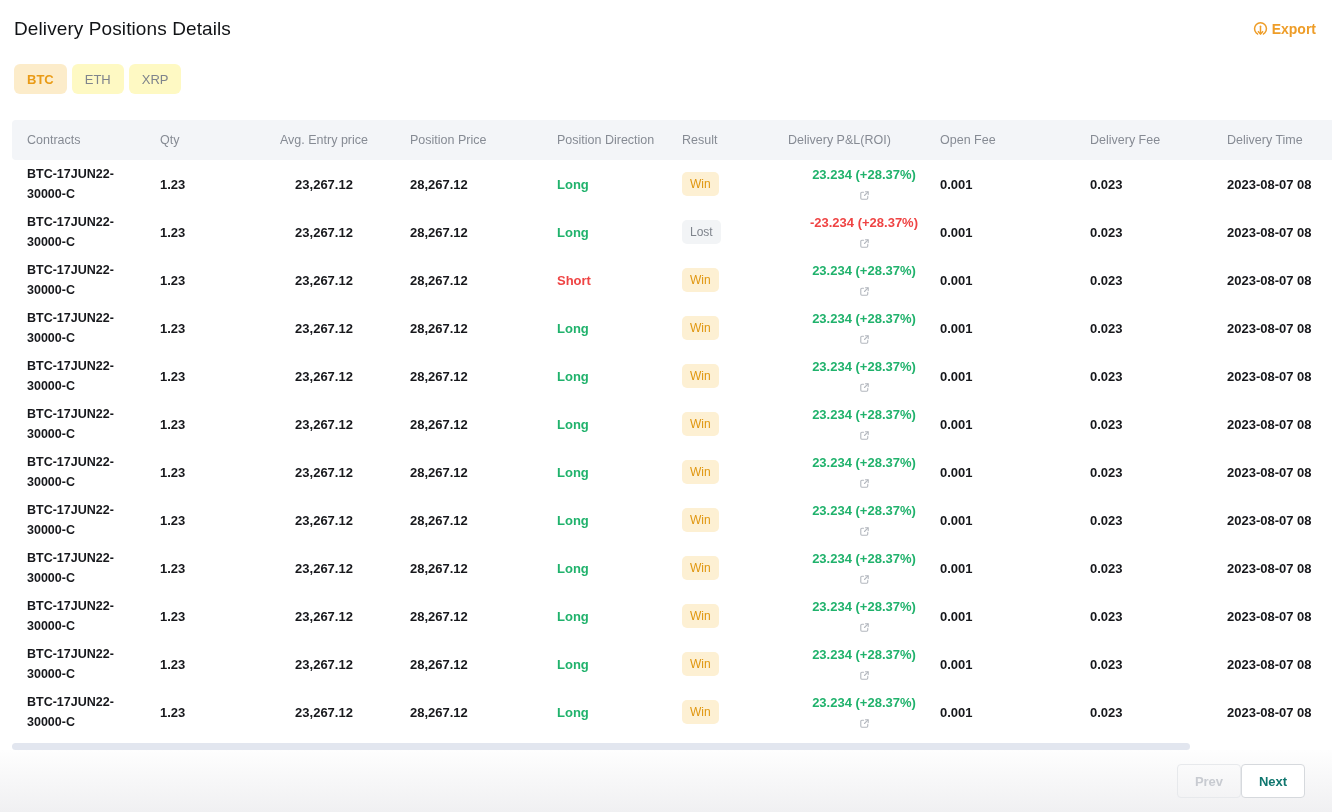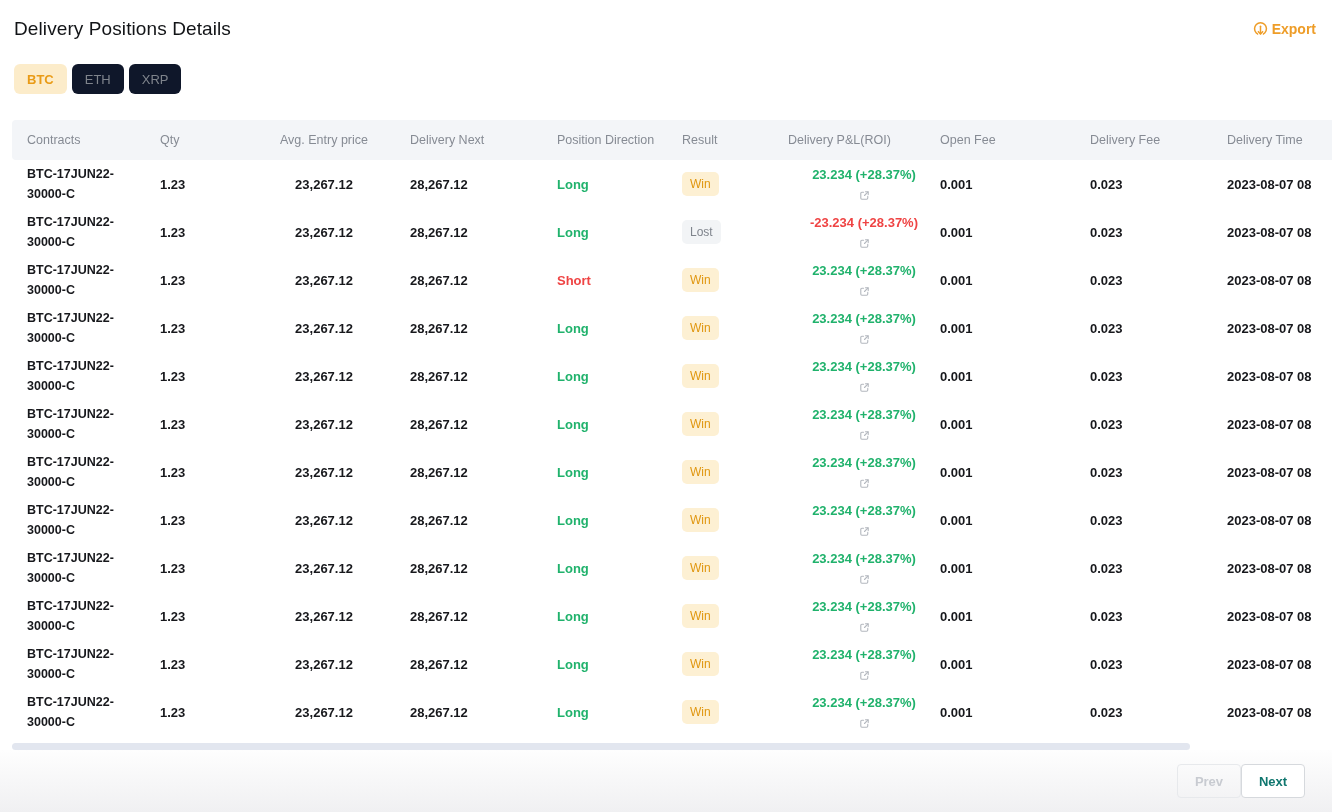--- a/index.html
+++ b/index.html
@@ -13,21 +13,21 @@
   .title { font-size:19px; font-weight:400; color:#121417; letter-spacing:.1px; }
   .export-btn { display:flex; align-items:flex-start; gap:3px; color:#ee9d28;
     font-size:14px; font-weight:700; cursor:pointer; background:none; border:none;
     font-family:inherit; }
 
   
   .tabs { display:flex; gap:5px; margin:24px 0 0 14px; }
   .chip { height:30px; padding:0 13px; border-radius:6px; border:none; cursor:pointer;
     font-family:inherit; font-size:13px; display:flex; align-items:center; }
   .chip.active { background:#fcecca; color:#e99b16; font-weight:700; }
-  .chip.inactive { background:#0f172a; color:#7f848c; font-weight:400; }
+  .chip.inactive { background:#fef9c3; color:#7f848c; font-weight:400; }
 
   
   .table-wrap { margin:26px 0 0 12px; width:1320px; overflow:hidden; }
   .rowline { display:flex; align-items:center; padding-left:15px; width:1415px; }
   .thead { height:40px; background:#f3f5f8; border-radius:4px 0 0 4px; }
   .th { font-size:12.5px; color:#868b94; font-weight:400; }
   .trow { height:48px; }
   .cell { flex-shrink:0; }
   .c1{width:133px;} .c2{width:78px;} .c3{width:172px;text-align:center;} .c4{width:147px;}
   .c5{width:125px;} .c6{width:106px;} .c7{width:152px;} .c8{width:150px;}
@@ -84,21 +84,21 @@
       <button class="chip active">BTC</button>
       <button class="chip inactive">ETH</button>
       <button class="chip inactive">XRP</button>
     </div>
 
   <div class="table-wrap">
     <div class="rowline thead">
       <div class="cell c1 th">Contracts</div>
       <div class="cell c2 th">Qty</div>
       <div class="cell c3 th">Avg. Entry price</div>
-      <div class="cell c4 th">Delivery Next</div>
+      <div class="cell c4 th">Position Price</div>
       <div class="cell c5 th">Position Direction</div>
       <div class="cell c6 th">Result</div>
       <div class="cell c7 th">Delivery P&amp;L(ROI)</div>
       <div class="cell c8 th">Open Fee</div>
       <div class="cell c9 th">Delivery Fee</div>
       <div class="cell c10 th">Delivery Time</div>
     </div>
     <div id="tbody">
   <div class="rowline trow">
     <div class="cell c1">

